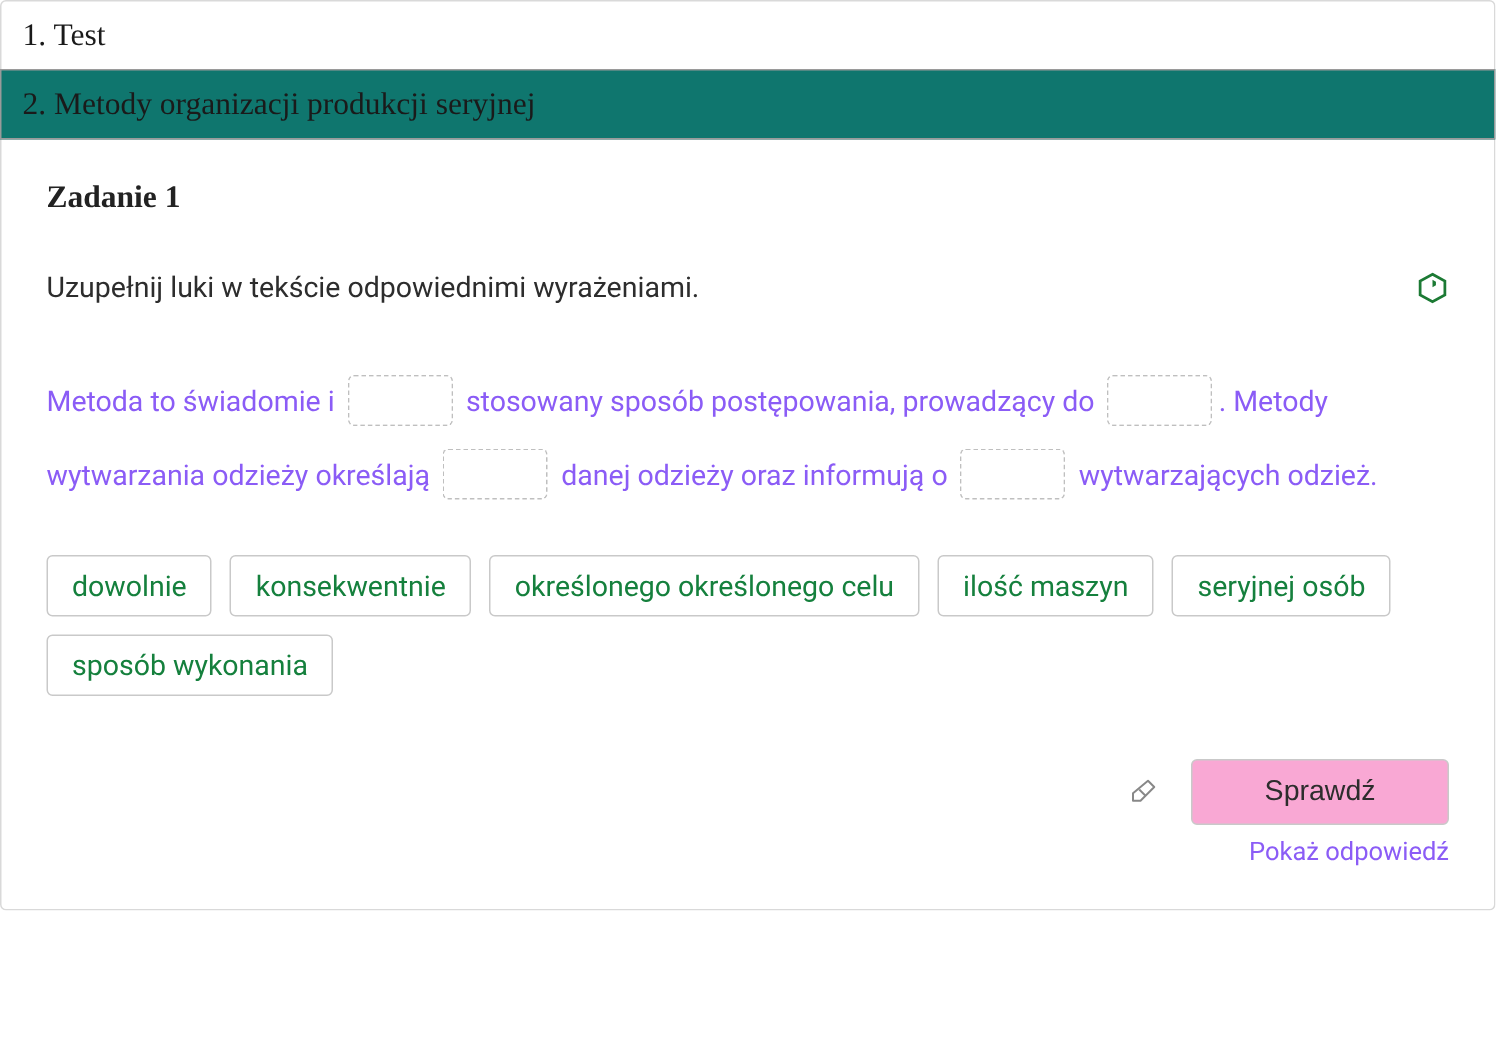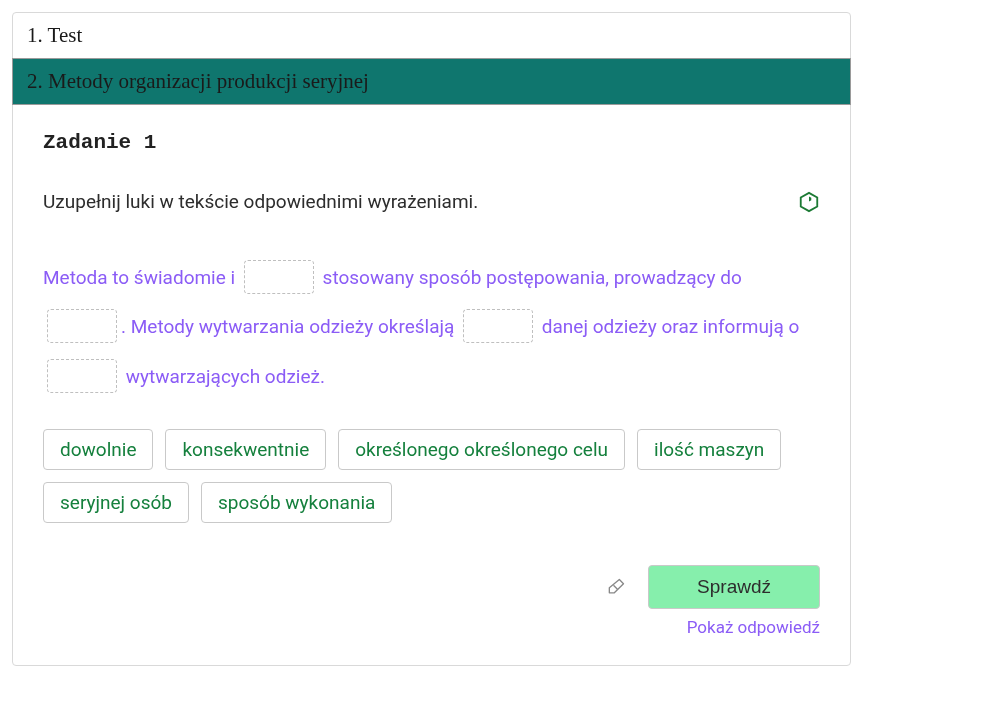--- a/index.html
+++ b/index.html
@@ -6,43 +6,43 @@
   body {
     margin: 0;
     padding: 0;
     font-family: "Segoe UI", Roboto, "Helvetica Neue", Arial, sans-serif;
     background: #fff;
     color: #222;
   }
   .panel {
     border: 1px solid #d9d9d9;
     border-radius: 4px;
-    margin: 12px;
-    width: 839px;
+    margin: 0;
+    width: 997px;
   }
   .tab-header {
     padding: 10px 12px 10px 14px;
     font-family: Georgia, "Times New Roman", serif;
     font-size: 21px;
     color: #1a1a1a;
     border-bottom: 1px solid #d9d9d9;
     cursor: pointer;
   }
   .tab-header.active {
     border: 1px solid #9a9a9a;
     background: #0f766e;
     margin: -1px;
     margin-bottom: 0;
     position: relative;
   }
   .task-body {
     padding: 18px 30px 28px 30px;
   }
   .task-title {
-    font-family: Liberation Mono, monospace;
+    font-family: Liberation Serif, serif;
     font-size: 21px;
     font-weight: bold;
     margin: 8px 0 36px 0;
   }
   .instr-row {
     display: flex;
     align-items: center;
     justify-content: space-between;
     margin-bottom: 40px;
     text-align: right;
@@ -97,21 +97,21 @@
   .eraser-icon {
     width: 20px;
     height: 20px;
     cursor: pointer;
   }
   .btn-check {
     border: 1px solid #c9c9c9;
     border-radius: 4px;
     padding: 10px 48px;
     font-size: 19px;
-    background: #86efac;
+    background: #f9a8d4;
     cursor: pointer;
     color: #2d2d2d;
   }
   .show-answer {
     text-align: right;
     font-size: 17px;
     color: #8b5cf6;
     margin-top: 8px;
     cursor: pointer;
   }

